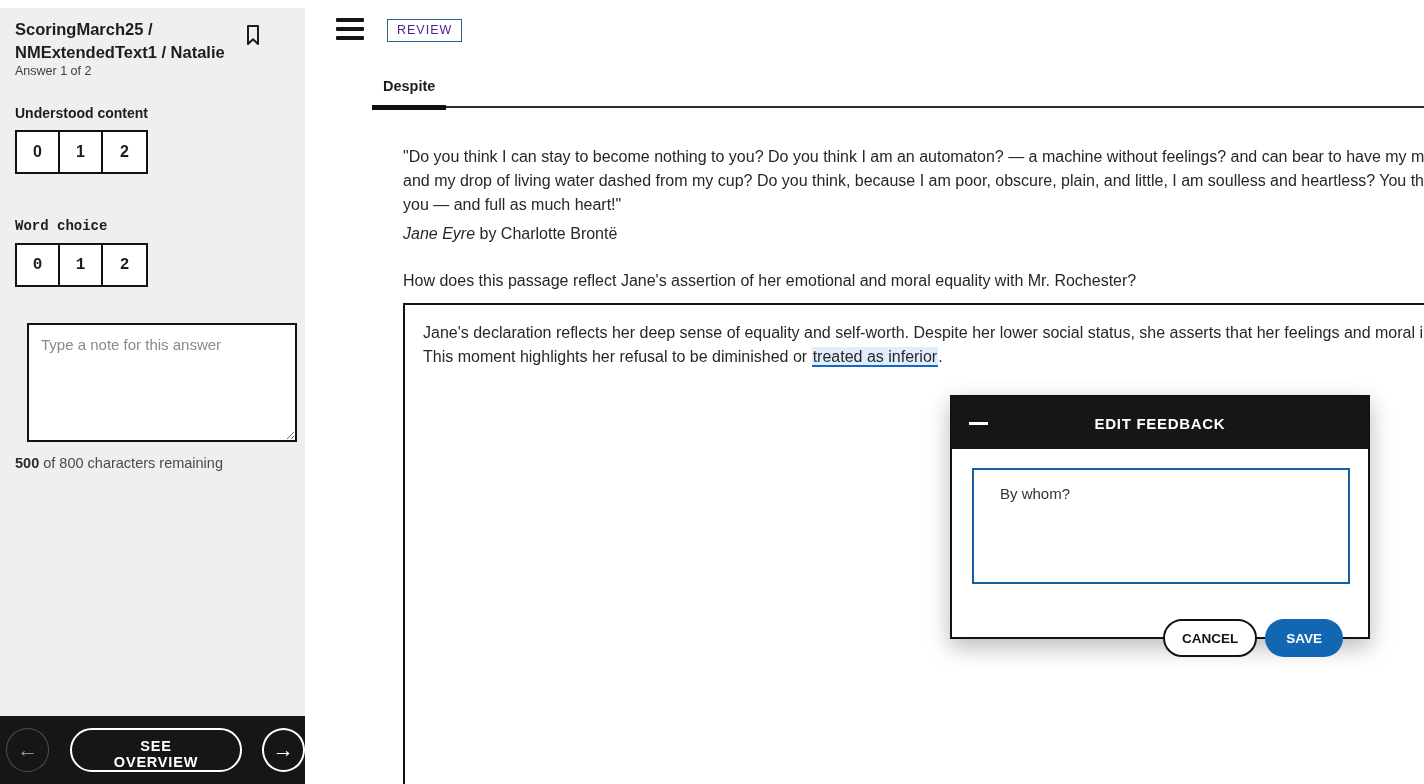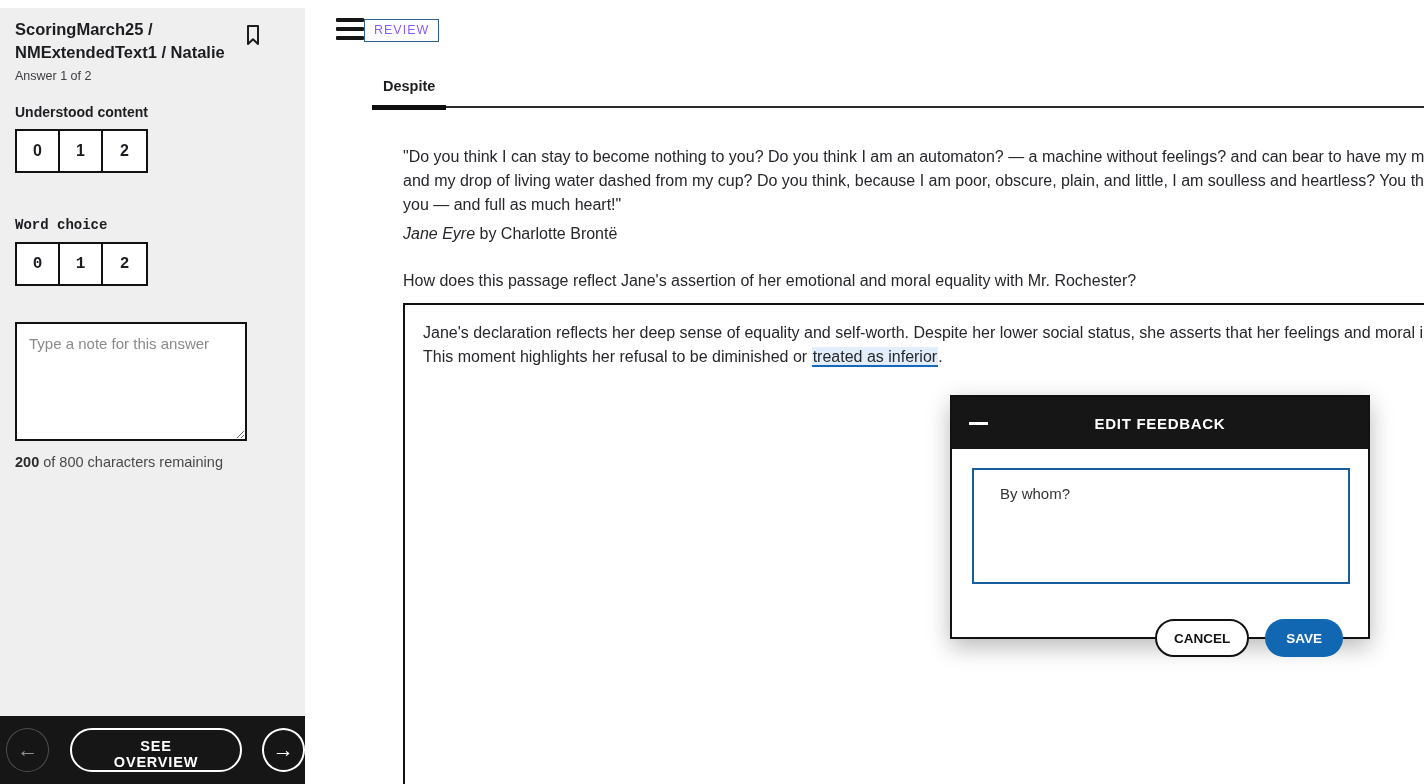--- a/index.html
+++ b/index.html
@@ -6,32 +6,32 @@
   html,body { width:1424px; height:784px; overflow:hidden; background:#fff;
               font-family:"Liberation Sans", sans-serif; color:#202124; }
   body { position:relative; }
 
   
   .sidebar { position:absolute; left:0; top:8px; width:305px; height:716px;
              background:#efefef; padding:10px 16px 0 15px; }
   .sidebar-head { display:flex; justify-content:space-between; align-items:flex-start; }
   .sidebar-title { font-size:16.5px; font-weight:700; line-height:23px; color:#1c1d21; width:232px; }
   .bookmark-btn { background:none; border:none; cursor:pointer; margin-top:6px; margin-right:28px; }
-  .sidebar-sub { font-size:12.5px; color:#3c3d41; margin-top:5px; }
+  .sidebar-sub { font-size:12.5px; color:#3c3d41; }
   .rubric-label { font-size:14px; font-weight:700; color:#1c1d21; }
-  .rubric-1 { margin-top:21px; }
+  .rubric-1 { margin-top:27px; }
   .rubric-2 { margin-top:44px;font-family:Liberation Mono, monospace; }
   .score-group { display:inline-flex; border:2px solid #121212; background:#fff; margin-top:9px; }
   .score-cell { width:43px; height:40px; display:flex; align-items:center; justify-content:center;
                 font-size:16px; font-weight:700; color:#1c1d21; background:#fff;
                 border-right:2px solid #121212; cursor:pointer; }
   .score-cell:last-child { border-right:none; }
-  .note-area { margin-top:36px; width:232px; height:119px; border:2px solid #121212;
+  .note-area { margin-top:36px; width:270px; height:119px; border:2px solid #121212;
                background:#fff; font-family:"Liberation Sans",sans-serif; font-size:15px;
-               padding:11px 12px; color:#202124; resize:both; }
+               padding:11px 12px; color:#202124; resize:both;margin-left:12px; }
   .note-area::placeholder { color:#8a8a8a; }
   .char-count { margin-top:9px; font-size:14.5px; color:#4a4a4c; }
   .char-count .num { font-weight:700; color:#2b2b2d; }
 
   
   .sidebar-footer { position:absolute; left:0; top:716px; width:305px; height:68px;
                     background:#161616; display:flex; align-items:center; }
   .nav-circle { width:44px; height:44px; border-radius:50%; background:none;
                 display:flex; align-items:center; justify-content:center; cursor:pointer;
                 font-size:21px; font-weight:700; }
@@ -41,21 +41,21 @@
                   border:2px solid #fff; border-radius:24px; color:#fff;
                   font-family:"Liberation Sans",sans-serif; font-size:14.5px; font-weight:700;
                   letter-spacing:.8px; cursor:pointer; }
 
   
   .main { position:absolute; left:305px; top:0; width:1400px; height:784px; background:#fff; }
   .main-header { display:flex; align-items:flex-start; padding:18px 0 0 31px; }
   .hamburger { width:28px; height:22px; display:flex; flex-direction:column;
                justify-content:space-between; background:none; border:none; cursor:pointer; }
   .hamburger span { display:block; height:4px; background:#161616; border-radius:1px; }
-  .review-chip { margin-top:1px; border:1.5px solid #2d608f; color:#8b5cf6;
+  .review-chip { margin-left:23px; margin-top:1px; border:1.5px solid #2d608f; color:#4c1d95;
                  font-size:12.5px; letter-spacing:1px; padding:3px 9px 4px; background:#fff; }
   .tabbar { margin:35px 0 0 67px; border-bottom:2px solid #2b2b2b; width:1333px; }
   .tab { display:inline-block; position:relative; padding:0 11px 12px; font-size:14.5px;
          font-weight:700; color:#1c1d21; cursor:pointer; }
   .tab.active::after { content:""; position:absolute; left:0; right:0; bottom:-4px;
                        height:5px; background:#0f0f0f; }
 
   .content { margin-left:98px; width:1300px; }
   .passage { margin-top:37px; font-size:16px; line-height:24px; color:#26272b; }
   .attribution { margin-top:8px; font-size:16px; color:#26272b; }
@@ -74,21 +74,21 @@
                   justify-content:center; position:relative; }
   .modal-title { color:#fff; font-weight:700; font-size:15px; letter-spacing:.7px; }
   .minimize-btn { position:absolute; left:17px; top:0; height:52px; width:24px;
                   background:none; border:none; cursor:pointer; display:flex; align-items:center; }
   .minimize-btn span { display:block; width:19px; height:3px; background:#fff; }
   .modal-body { padding:19px 22px 0 20px; }
   .modal-textarea { width:378px; height:116px; border:2px solid #155f9e; background:#fff;
                     font-family:"Liberation Sans",sans-serif; font-size:15px; color:#333;
                     padding:15px 26px; resize:none; }
   .modal-actions { display:flex; justify-content:flex-end; align-items:center;
-                   gap:16px; margin-top:31px; padding-right:3px; }
+                   gap:8px; margin-top:31px; padding-right:3px; }
   .cancel-btn { height:38px; padding:0 17px; background:#fff; border:2px solid #121212;
                 border-radius:20px; font-family:"Liberation Sans",sans-serif;
                 font-size:13.5px; font-weight:700; color:#121212; cursor:pointer; }
   .save-btn { height:38px; padding:0 21px; background:#1267b2; border:none;
               border-radius:20px; font-family:"Liberation Sans",sans-serif;
               font-size:13.5px; font-weight:700; color:#fff; cursor:pointer; }
 </style>
 </head>
 <body>
 
@@ -118,21 +118,21 @@
     <div class="rubric-label">Word choice</div>
     <div class="score-group">
       <div class="score-cell">0</div>
       <div class="score-cell">1</div>
       <div class="score-cell">2</div>
     </div>
   </div>
 
   <textarea class="note-area" placeholder="Type a note for this answer" style=""></textarea>
   <div class="char-count">
-    <span class="num">200</span>
+    <span class="num">500</span>
     <span>of 800 characters remaining</span>
   </div>
 </aside>
 
 <footer class="sidebar-footer">
   <button class="nav-circle nav-prev">
     <span>←</span>
   </button>
   <button class="overview-btn">SEE OVERVIEW</button>
   <button class="nav-circle nav-next">

